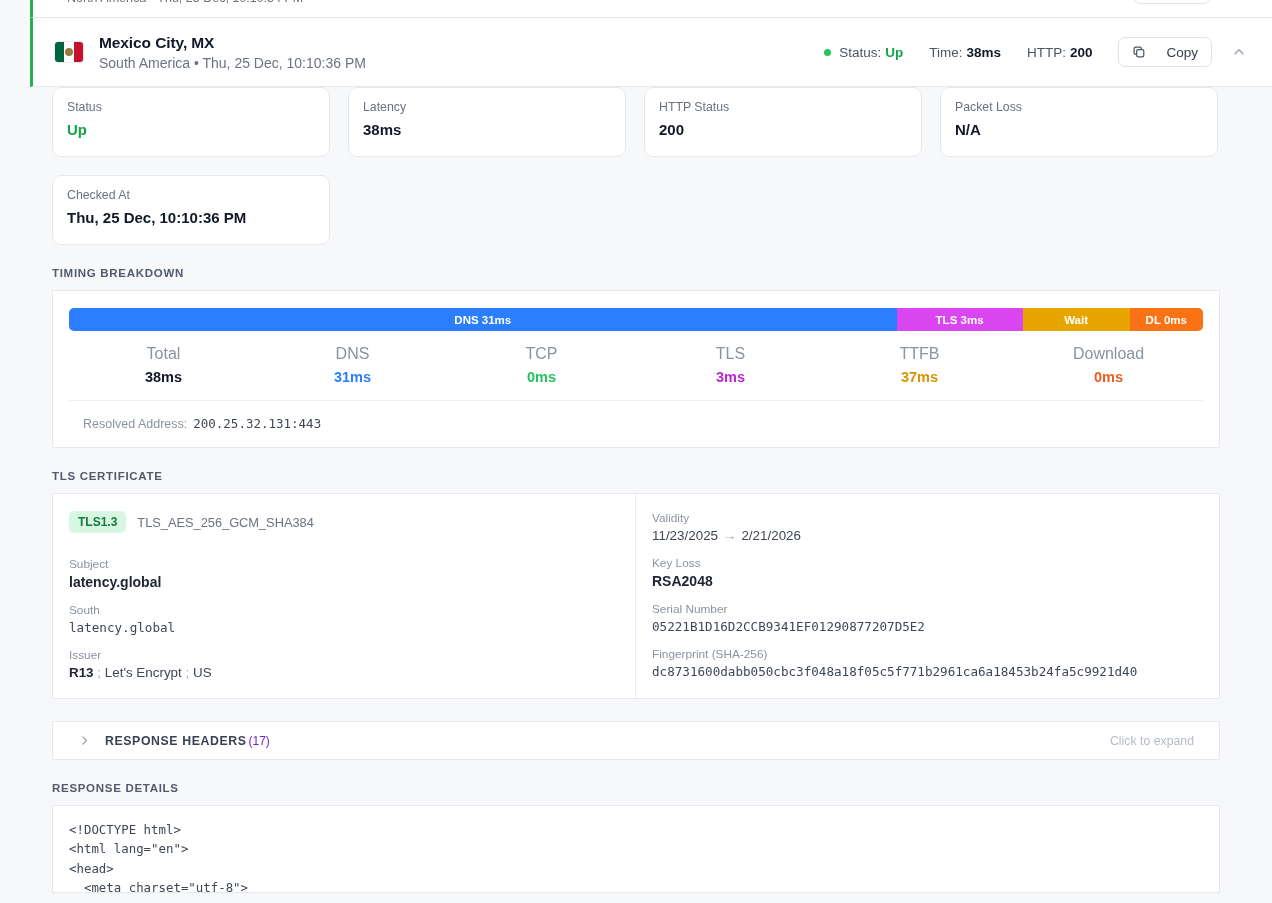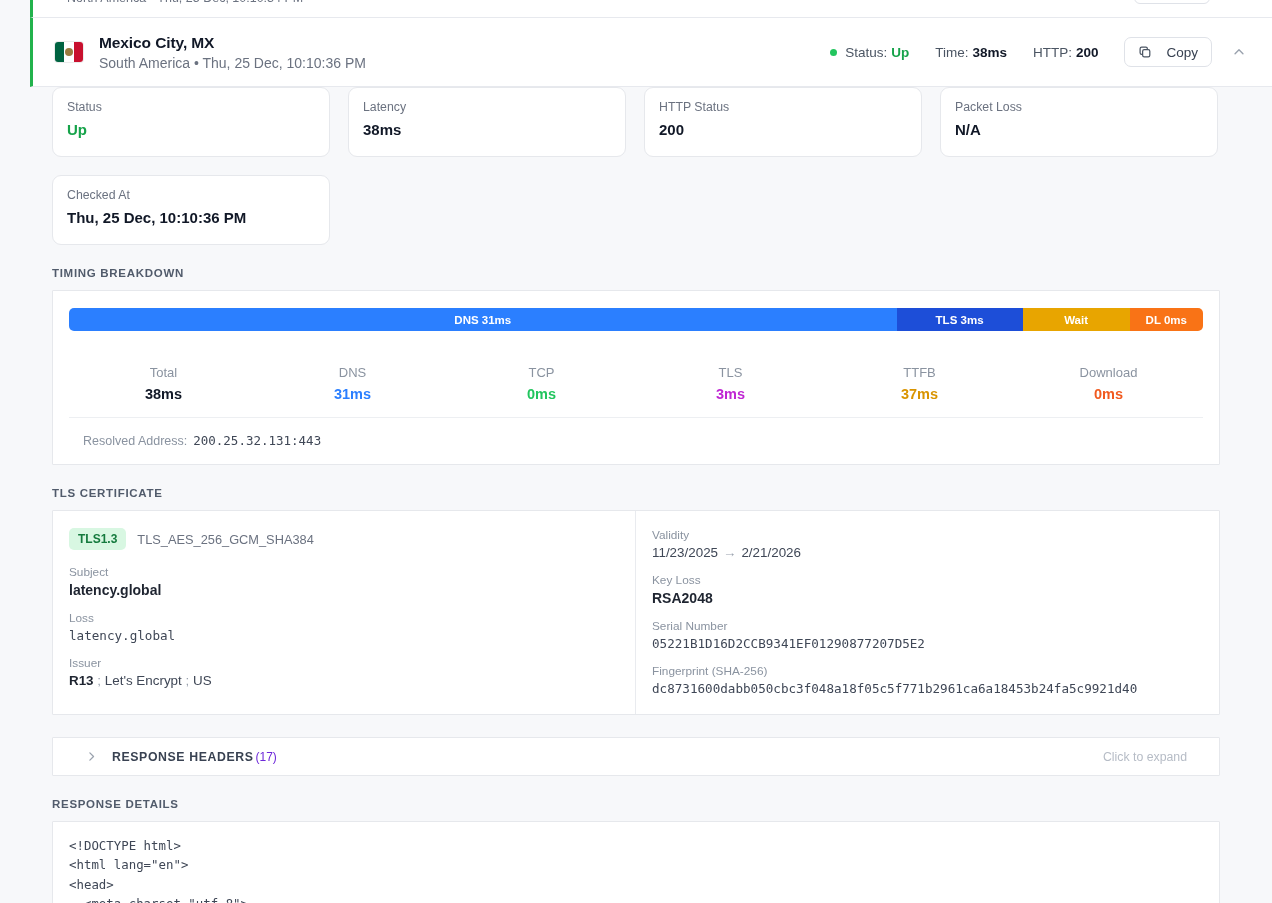--- a/index.html
+++ b/index.html
@@ -71,21 +71,21 @@
   .loc-meta { display: flex; align-items: center; gap: 0; flex: 0 0 auto; }
   .dot {
     width: 7px; height: 7px; border-radius: 50%;
     background: #22c55e; margin-right: 8px;
   }
   .meta-group { font-size: 13.5px; color: #4b5563; margin-right: 26px; white-space: nowrap; }
   .meta-group .mv { font-weight: 700; color: #111827; margin-left: 4px; }
   .meta-group .mv.up { color: #16a34a; }
 
   .copy-btn {
-    display: inline-flex; align-items: center; gap: 14px;
+    display: inline-flex; align-items: center; gap: 20px;
     height: 30px; padding: 0 13px;
     border: 1px solid #dfe2e8; border-radius: 7px;
     background: #fff; cursor: pointer;
     font-size: 13.5px; color: #374151;
     font-family: "Liberation Sans", sans-serif;
   }
   .chev-btn {
     margin-left: 16px;
     width: 22px; height: 22px;
     display: flex; align-items: center; justify-content: center;
@@ -123,34 +123,34 @@
   .tseg {
     display: flex; align-items: center; justify-content: center;
     font-size: 11.5px; color: #fff; font-weight: 600;
     white-space: nowrap; overflow: hidden;
   }
   .tmetrics {
     display: flex; margin-top: 14px; padding-bottom: 15px;
     border-bottom: 1px solid #edeff2;
   }
   .tmetric { flex: 1 1 0; text-align: center; }
-  .tm-label { font-size: 13px; color: #8a93a0; margin-top: 20px; }
+  .tm-label { font-size: 16px; color: #8a93a0; }
   .tm-value { font-size: 14.5px; font-weight: 700; margin-top: 6px; }
   .resolved { padding: 15px 14px 16px 14px; font-size: 12.5px; color: #8a93a0; }
   .resolved .addr {
     font-family: "DejaVu Sans Mono", monospace;
     color: #3f4756; font-size: 12.5px; margin-left: 6px;
   }
 
   
   .tls-panel { display: flex; }
   .tls-col { padding: 17px 18px 18px 16px; }
   .tls-col.left { width: 583px; border-right: 1px solid #e9ebef; }
   .tls-col.right { flex: 1 1 auto; }
-  .tls-head { display: flex; align-items: center; gap: 11px; margin-bottom: 15px; }
+  .tls-head { display: flex; align-items: center; gap: 11px; margin-bottom: 24px; }
   .tls-badge {
     background: #d8f7e2; color: #147a3d;
     font-size: 12px; font-weight: 700;
     padding: 4px 9px; border-radius: 5px;
   }
   .tls-cipher { font-size: 12.8px; color: #6b7280; }
   .fld { margin-bottom: 13px; }
   .fld:last-child { margin-bottom: 0; }
   .fld-label { font-size: 11.8px; color: #8a93a0; margin-bottom: 3px; }
   .fld-value { font-size: 14px; color: #1e2430; font-weight: 600; }
@@ -158,21 +158,21 @@
     font-family: "DejaVu Sans Mono", monospace;
     font-weight: 400; font-size: 12.6px; color: #3f4756;
   }
   .fld-value.norm { font-weight: 400; font-size: 13.4px; color: #3f4756; }
   .sep { color: #9aa2ae; font-weight: 400; }
   .arrow { color: #9aa2ae; padding: 0 5px; }
 
   
   .rh-bar {
     height: 39px; display: flex; align-items: center;
-    padding: 0 32px; cursor: pointer;
+    padding: 0 25px; cursor: pointer;
     margin-top: 22px;
   }
   .rh-chev { color: #9aa2ae; margin-right: 14px; display: flex; }
   .rh-title {
     font-size: 12.3px; font-weight: 700; letter-spacing: .6px;
     color: #394252; text-transform: uppercase;
   }
   .rh-count { font-size: 12px; color: #6d28d9; margin-left: 2px; }
   .rh-hint { margin-left: auto; font-size: 12.3px; color: #b6bcc6; }
 
@@ -257,21 +257,21 @@
       <div class="stat-value">Thu, 25 Dec, 10:10:36 PM</div>
     </div>
   </div>
 
   <div class="section-title">Timing Breakdown</div>
   <div class="panel timing-panel">
     <div class="tbar">
       <div class="tseg" style="width:72.98%;background:#2b7fff">
         <span>DNS 31ms</span>
       </div>
-      <div class="tseg" style="width:11.11%;background:#1d4ed8">
+      <div class="tseg" style="width:11.11%;background:#d946ef">
         <span>TLS 3ms</span>
       </div>
       <div class="tseg" style="width:9.44%;background:#e8a500">
         <span>Wait</span>
       </div>
       <div class="tseg" style="width:6.47%;background:#f97316">
         <span>DL 0ms</span>
       </div>
     </div>
     <div class="tmetrics">
@@ -310,21 +310,21 @@
     <div class="tls-col left">
       <div class="tls-head">
         <span class="tls-badge">TLS1.3</span>
         <span class="tls-cipher">TLS_AES_256_GCM_SHA384</span>
       </div>
       <div class="fld">
         <div class="fld-label">Subject</div>
         <div class="fld-value">latency.global</div>
       </div>
       <div class="fld">
-        <div class="fld-label">Loss</div>
+        <div class="fld-label">South</div>
         <div class="fld-value mono">latency.global</div>
       </div>
       <div class="fld">
         <div class="fld-label">Issuer</div>
         <div class="fld-value norm">
           <span style="font-weight:600;color:#1e2430">R13</span>
           <span class="sep">;</span>
           <span>Let's Encrypt</span>
           <span class="sep">;</span>
           <span>US</span>

